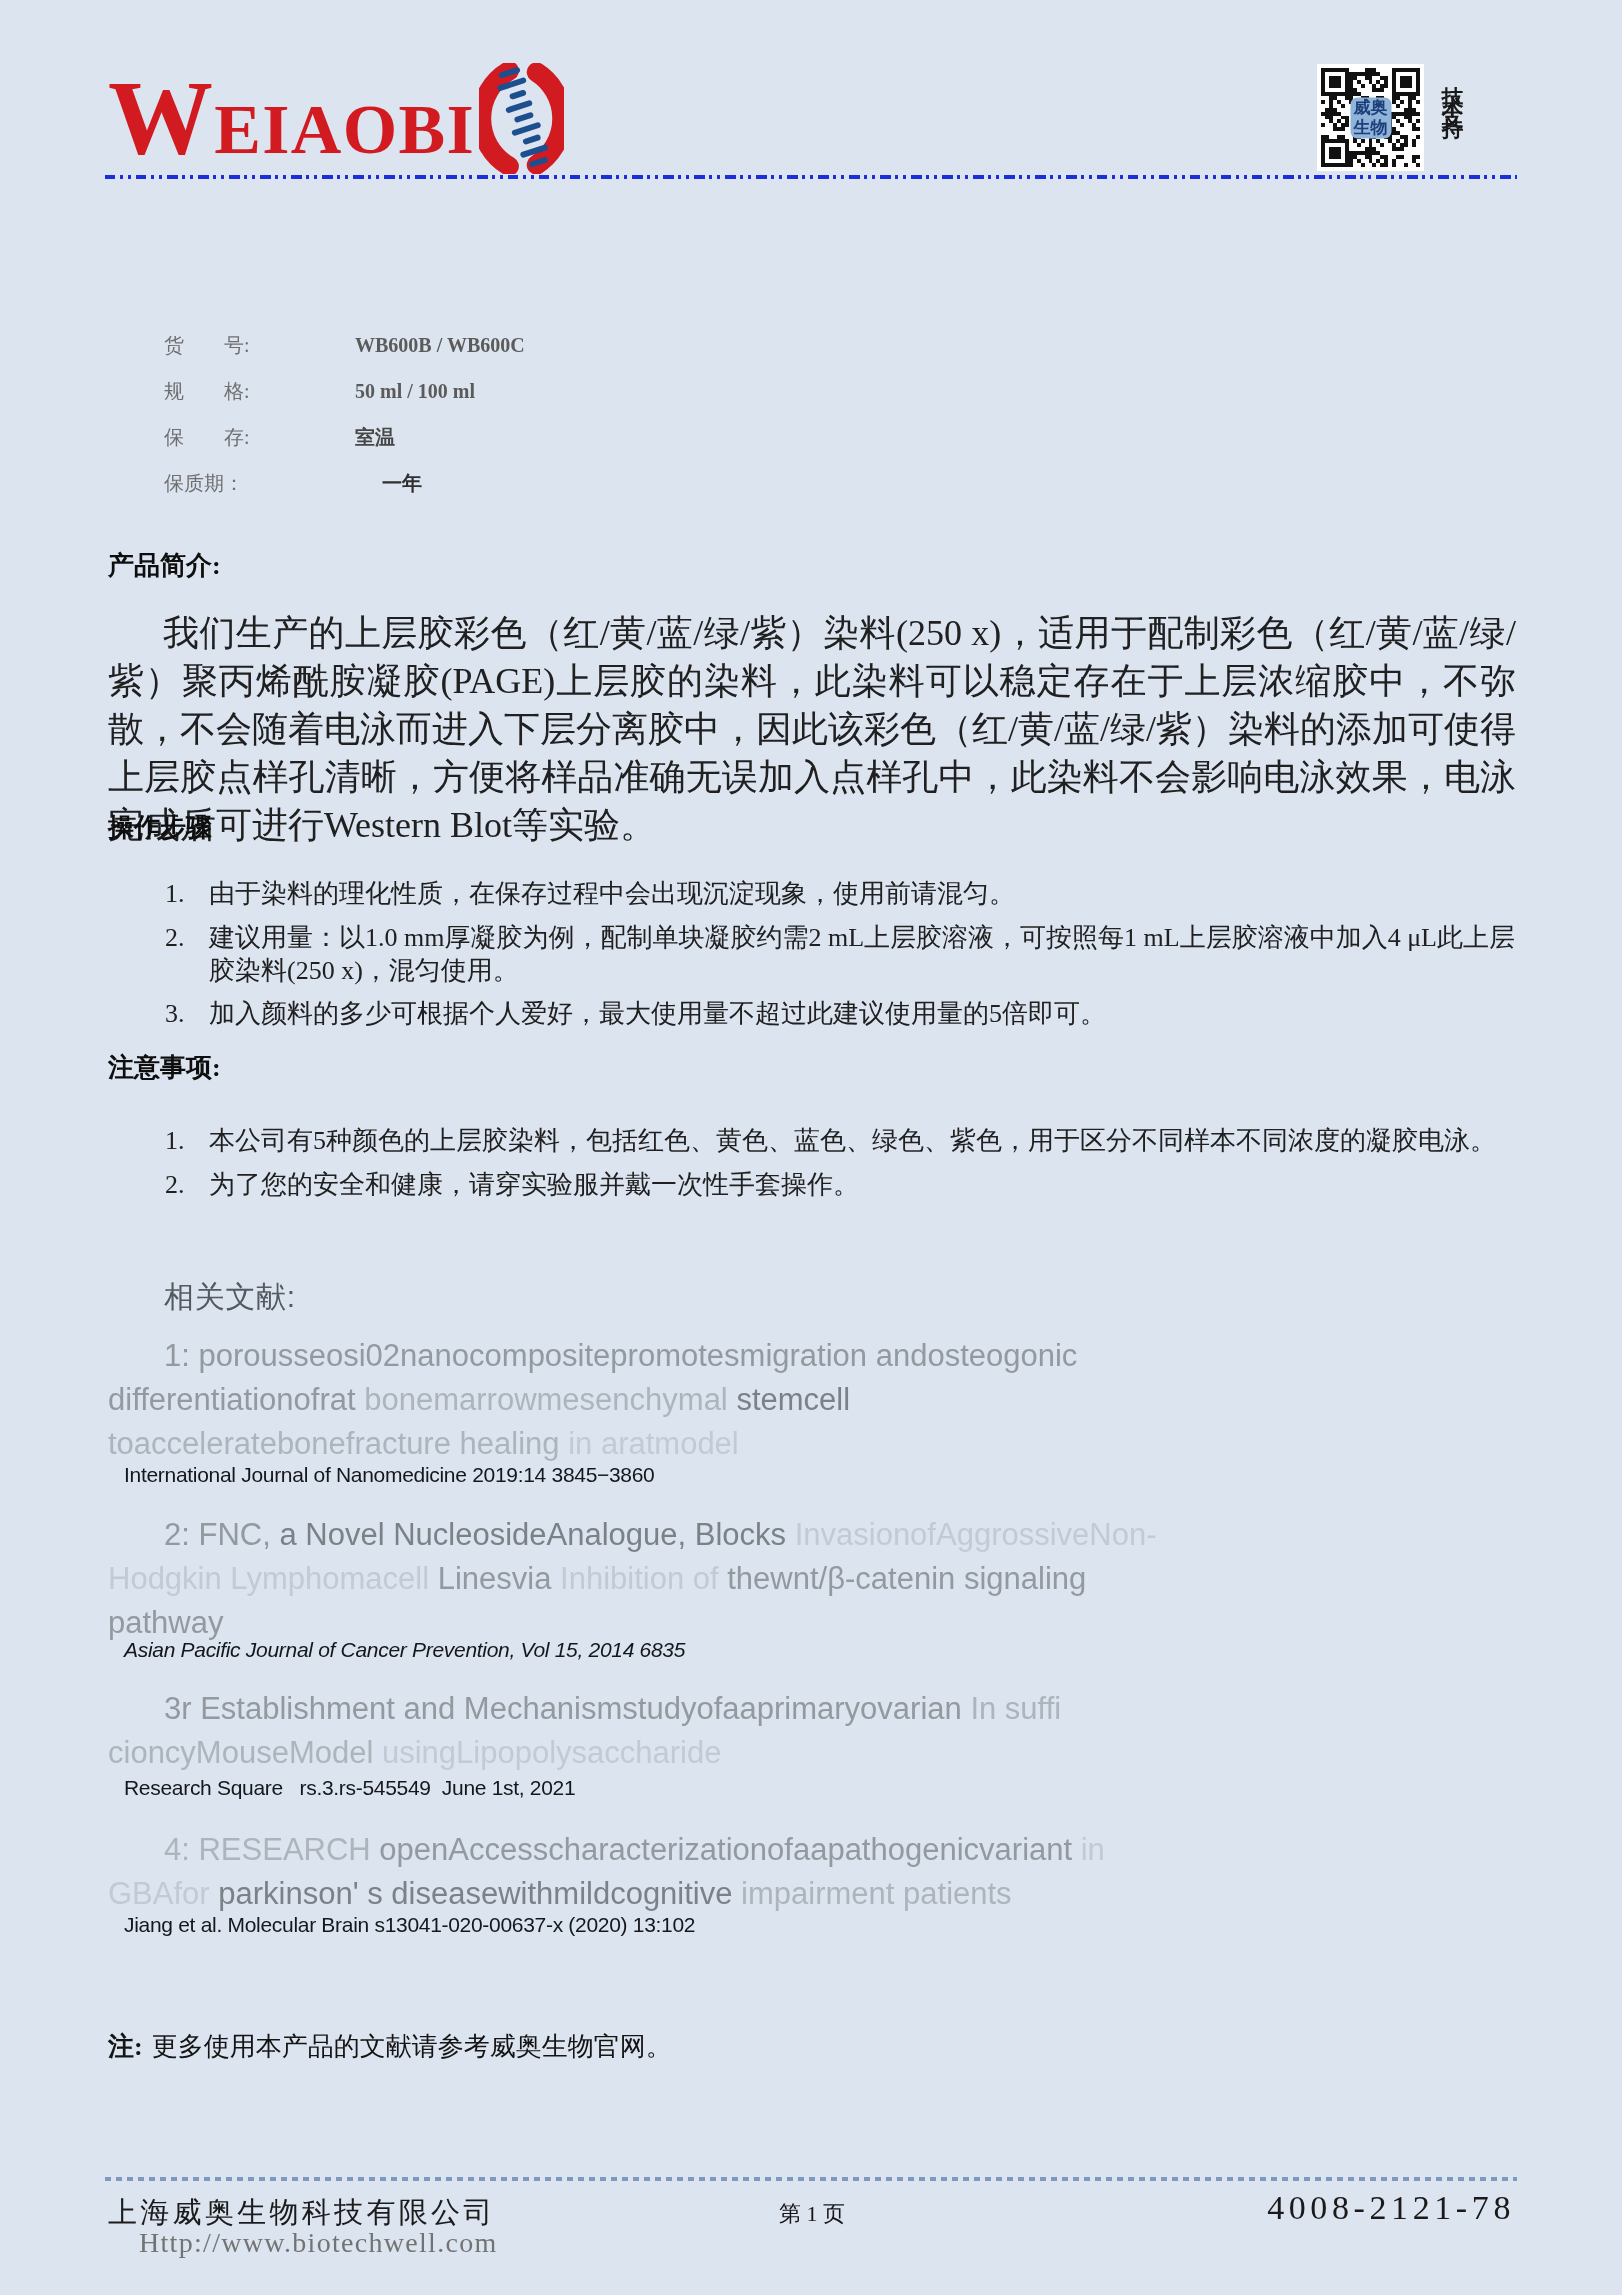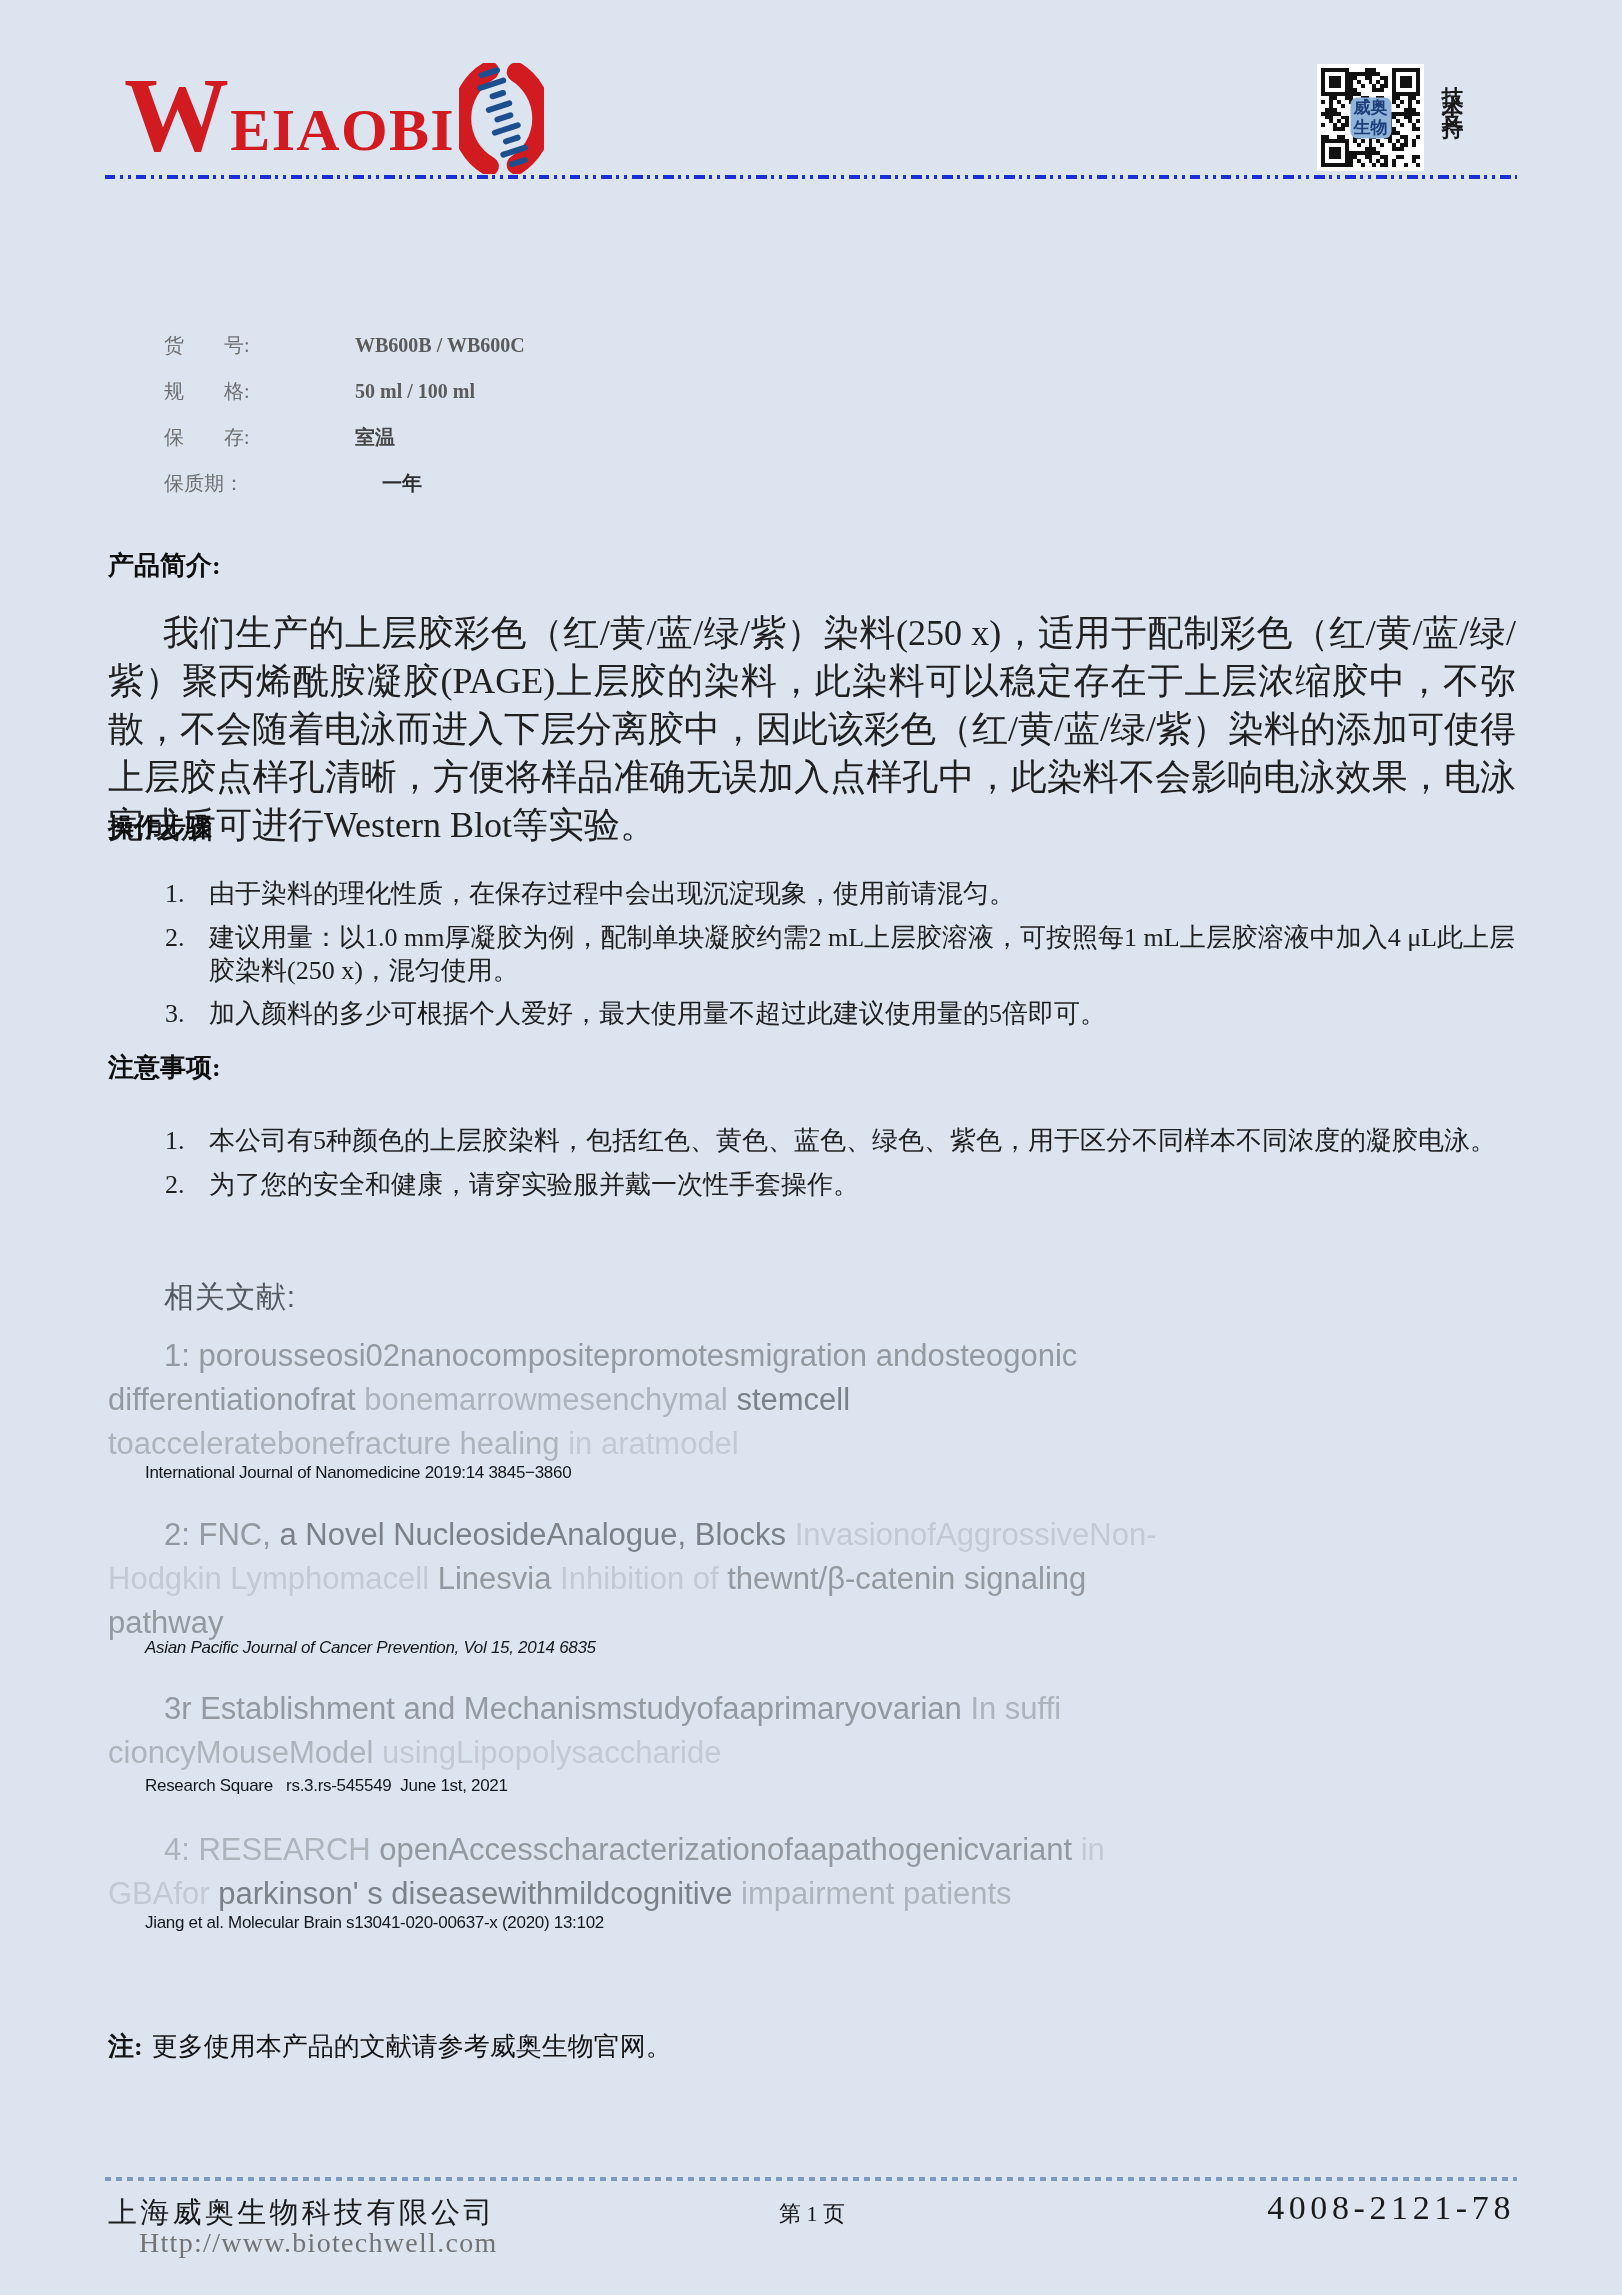--- a/index.html
+++ b/index.html
@@ -13,25 +13,24 @@
     overflow:hidden;
   }
   
   .logo{
     position:absolute;left:108px;top:64px;height:115px;
     display:flex;align-items:flex-end;
   }
   .logo-text{
     font-family:"Liberation Serif","DejaVu Serif",serif;
     font-weight:700;
-    font-size:60px;
+    font-size:70px;
     line-height:98px;
     letter-spacing:1.3px;
     color:#d21b21;
-    margin-left:16px;
   }
   .logo-text::first-letter{font-size:105px;}
   .dna{margin-left:3.9px;margin-bottom:2.6px;}
   .header-divider{
     position:absolute;left:105px;top:175px;width:1412px;height:3.9px;
     background:repeating-linear-gradient(90deg,
       #1b2fd8 0 10.5px, transparent 10.5px 15px,
       #1b2fd8 15px 18.3px, transparent 18.3px 23px,
       #1b2fd8 23px 26px, transparent 26px 31px);
   }
@@ -90,23 +89,23 @@
   .ref-title{
     position:absolute;left:108px;width:1184px;
     font-family:"Liberation Sans","DejaVu Sans",sans-serif;
     font-size:31px;line-height:44px;text-indent:56px;letter-spacing:0px;
   }
   .tone-g1{color:#7c8187;}
   .tone-g2{color:#94999f;}
   .tone-g3{color:#aeb4bc;}
   .tone-g4{color:#c3cad3;}
   .ref-journal{
-    position:absolute;left:145px;
+    position:absolute;left:124px;
     font-family:"Liberation Sans","DejaVu Sans",sans-serif;
-    font-size:17px;color:#14171b;white-space:pre-wrap;letter-spacing:-0.3px;
+    font-size:21px;color:#14171b;white-space:pre-wrap;letter-spacing:-0.3px;
   }
   
   .note-line{position:absolute;left:108px;top:2029px;font-size:26px;color:#141414;}
   .note-line .note-label{font-weight:700;margin-right:9.2px;}
   
   .footer-divider{
     position:absolute;left:105px;top:2177px;width:1412px;height:3.9px;
     background:repeating-linear-gradient(90deg,#7d99bd 0 5.9px,transparent 5.9px 11px);
   }
   .footer-company{

